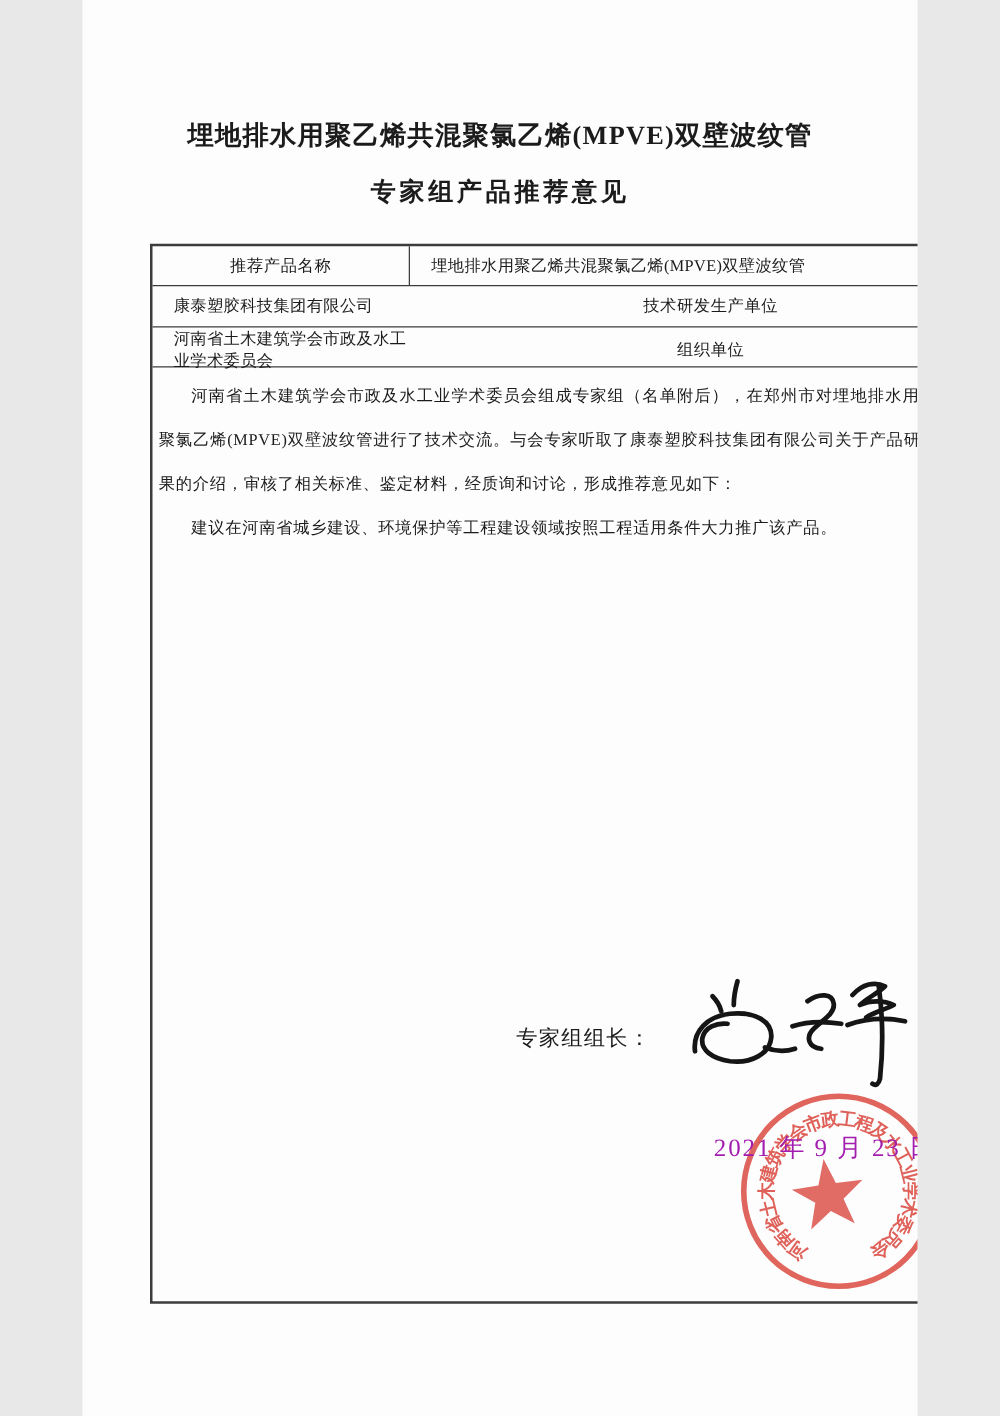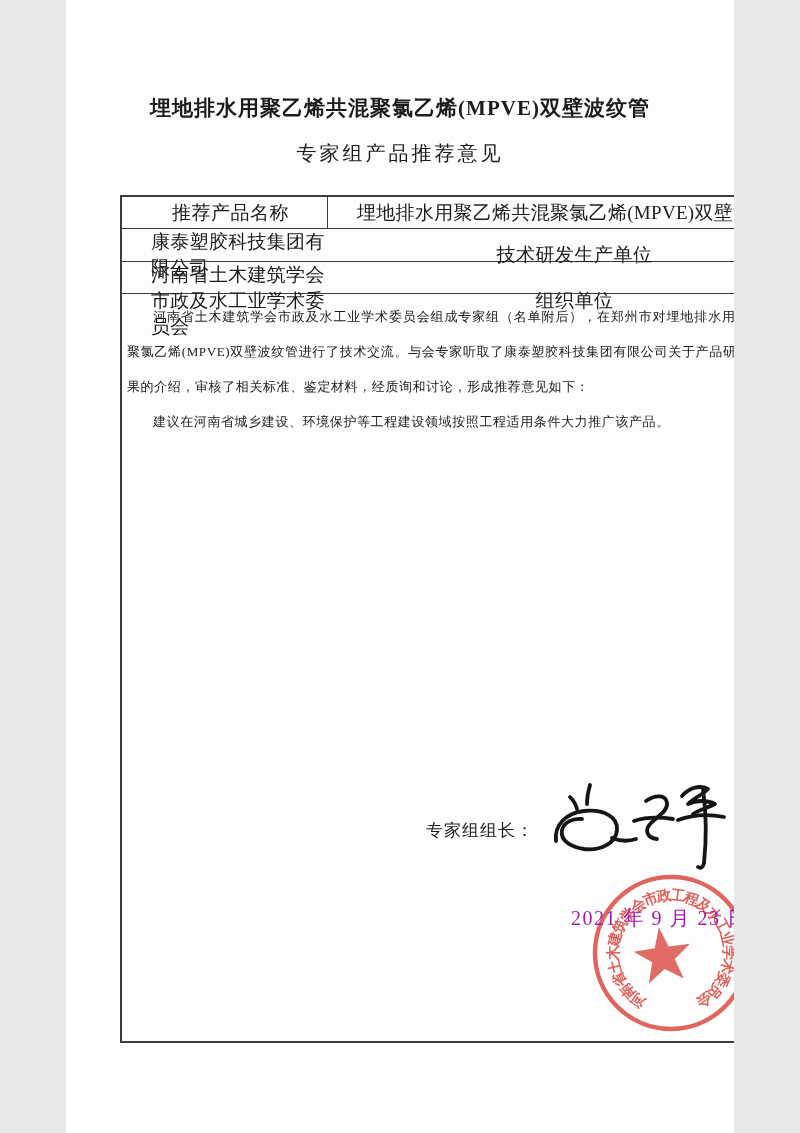--- a/index.html
+++ b/index.html
@@ -10,42 +10,42 @@
     background:#fdfdfd; overflow:hidden;
     font-family:"Liberation Serif","DejaVu Serif",serif;
     color:var(--ink);
   }
   .doc-title {
     position:absolute; top:94px; left:0; width:100%;
     text-align:center; font-size:21px; font-weight:600; letter-spacing:1px;
   }
   .doc-subtitle {
     position:absolute; top:140px; left:0; width:100%;
-    text-align:center; font-size:20px; font-weight:400; letter-spacing:3px;
+    text-align:center; font-size:20px; font-weight:700; letter-spacing:3px;
   }
   .content-box {
     position:absolute; left:54px; top:195px; width:692px; height:848px;
     border:2px solid var(--line);
   }
   .info-table { width:100%; }
   .info-row {
     display:grid; grid-template-columns:206px 1fr; height:32.3px;
     border-bottom:1.5px solid var(--line);
   }
-  .cell { display:flex; align-items:center; font-size:19px;margin-left:12px; }
+  .cell { display:flex; align-items:center; font-size:13px; }
   .cell.label { justify-content:center; border-right:1.5px solid var(--line); letter-spacing:0.5px; }
   .cell.value { padding-left:17px; letter-spacing:0.3px; }
   .opinion-text {
     padding:5px 5px 0 5px;
     font-size:13px; line-height:35px; letter-spacing:0.6px;
     text-align:justify;
   }
   .opinion-text p { text-indent:2em; }
   .sig-label {
-    position:absolute; left:304px; top:622px; font-size:17px; letter-spacing:1px; z-index:3;font-family:Liberation Mono, monospace;
+    position:absolute; left:291px; top:622px; font-size:17px; letter-spacing:1px; z-index:3;font-family:Liberation Mono, monospace;
   }
   .signature-svg { position:absolute; left:424px; top:580px; z-index:3; }
   .signature-svg path {
     fill:none; stroke:#151515; stroke-width:3.8;
     stroke-linecap:round; stroke-linejoin:round;
   }
   .date-text {
     position:absolute; left:449px; top:708px; font-size:20px; letter-spacing:1.5px;
     z-index:4; color:#a21caf;
   }

